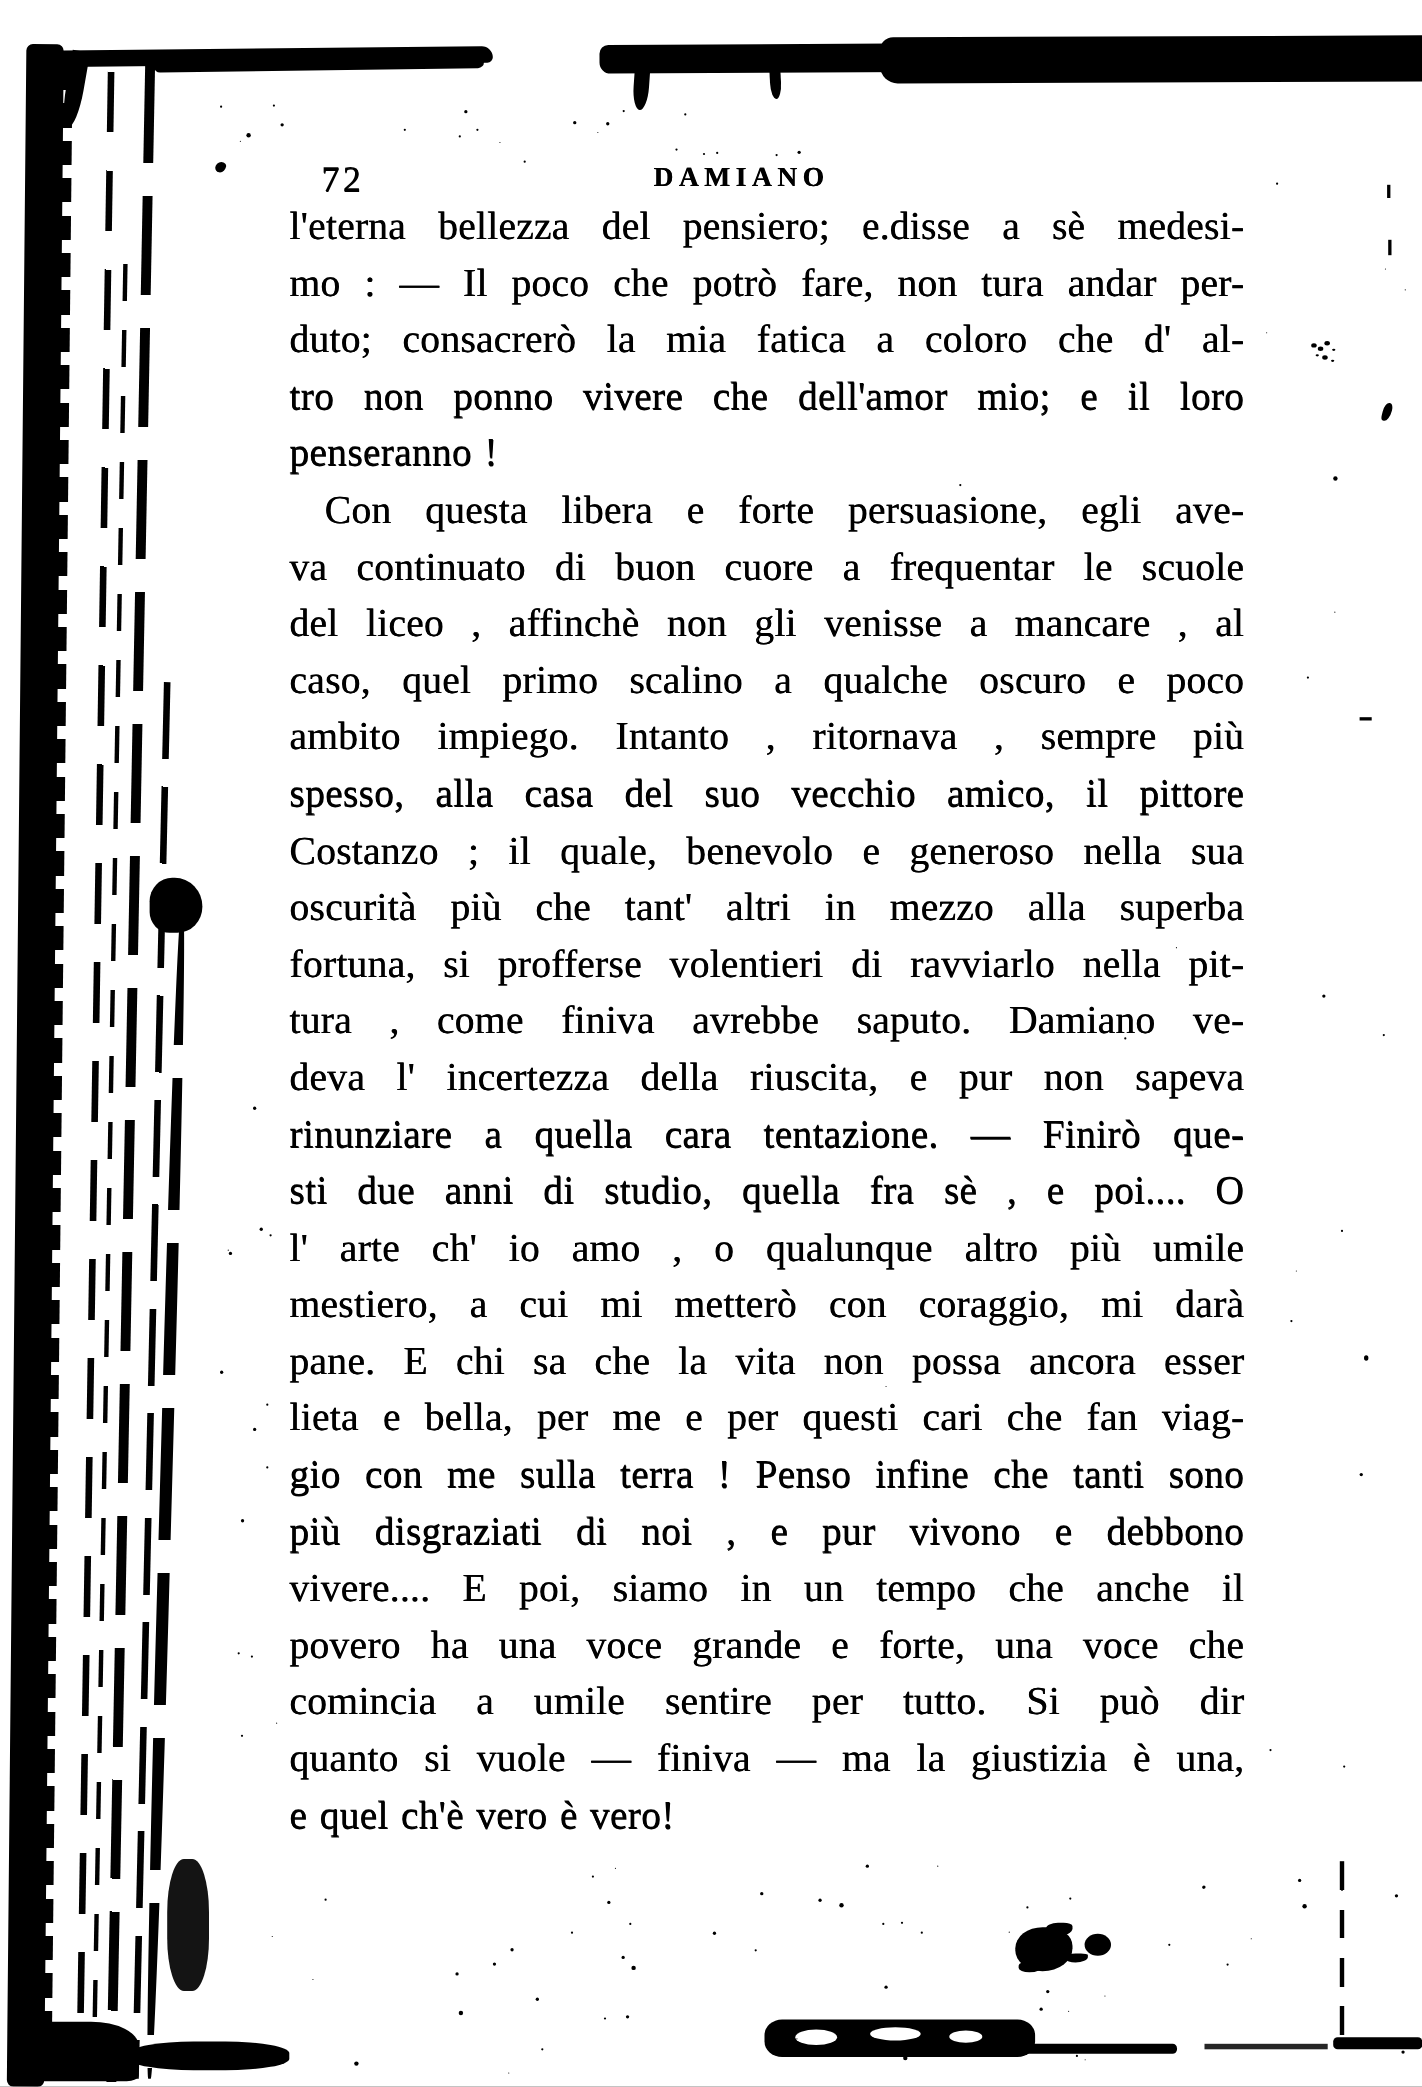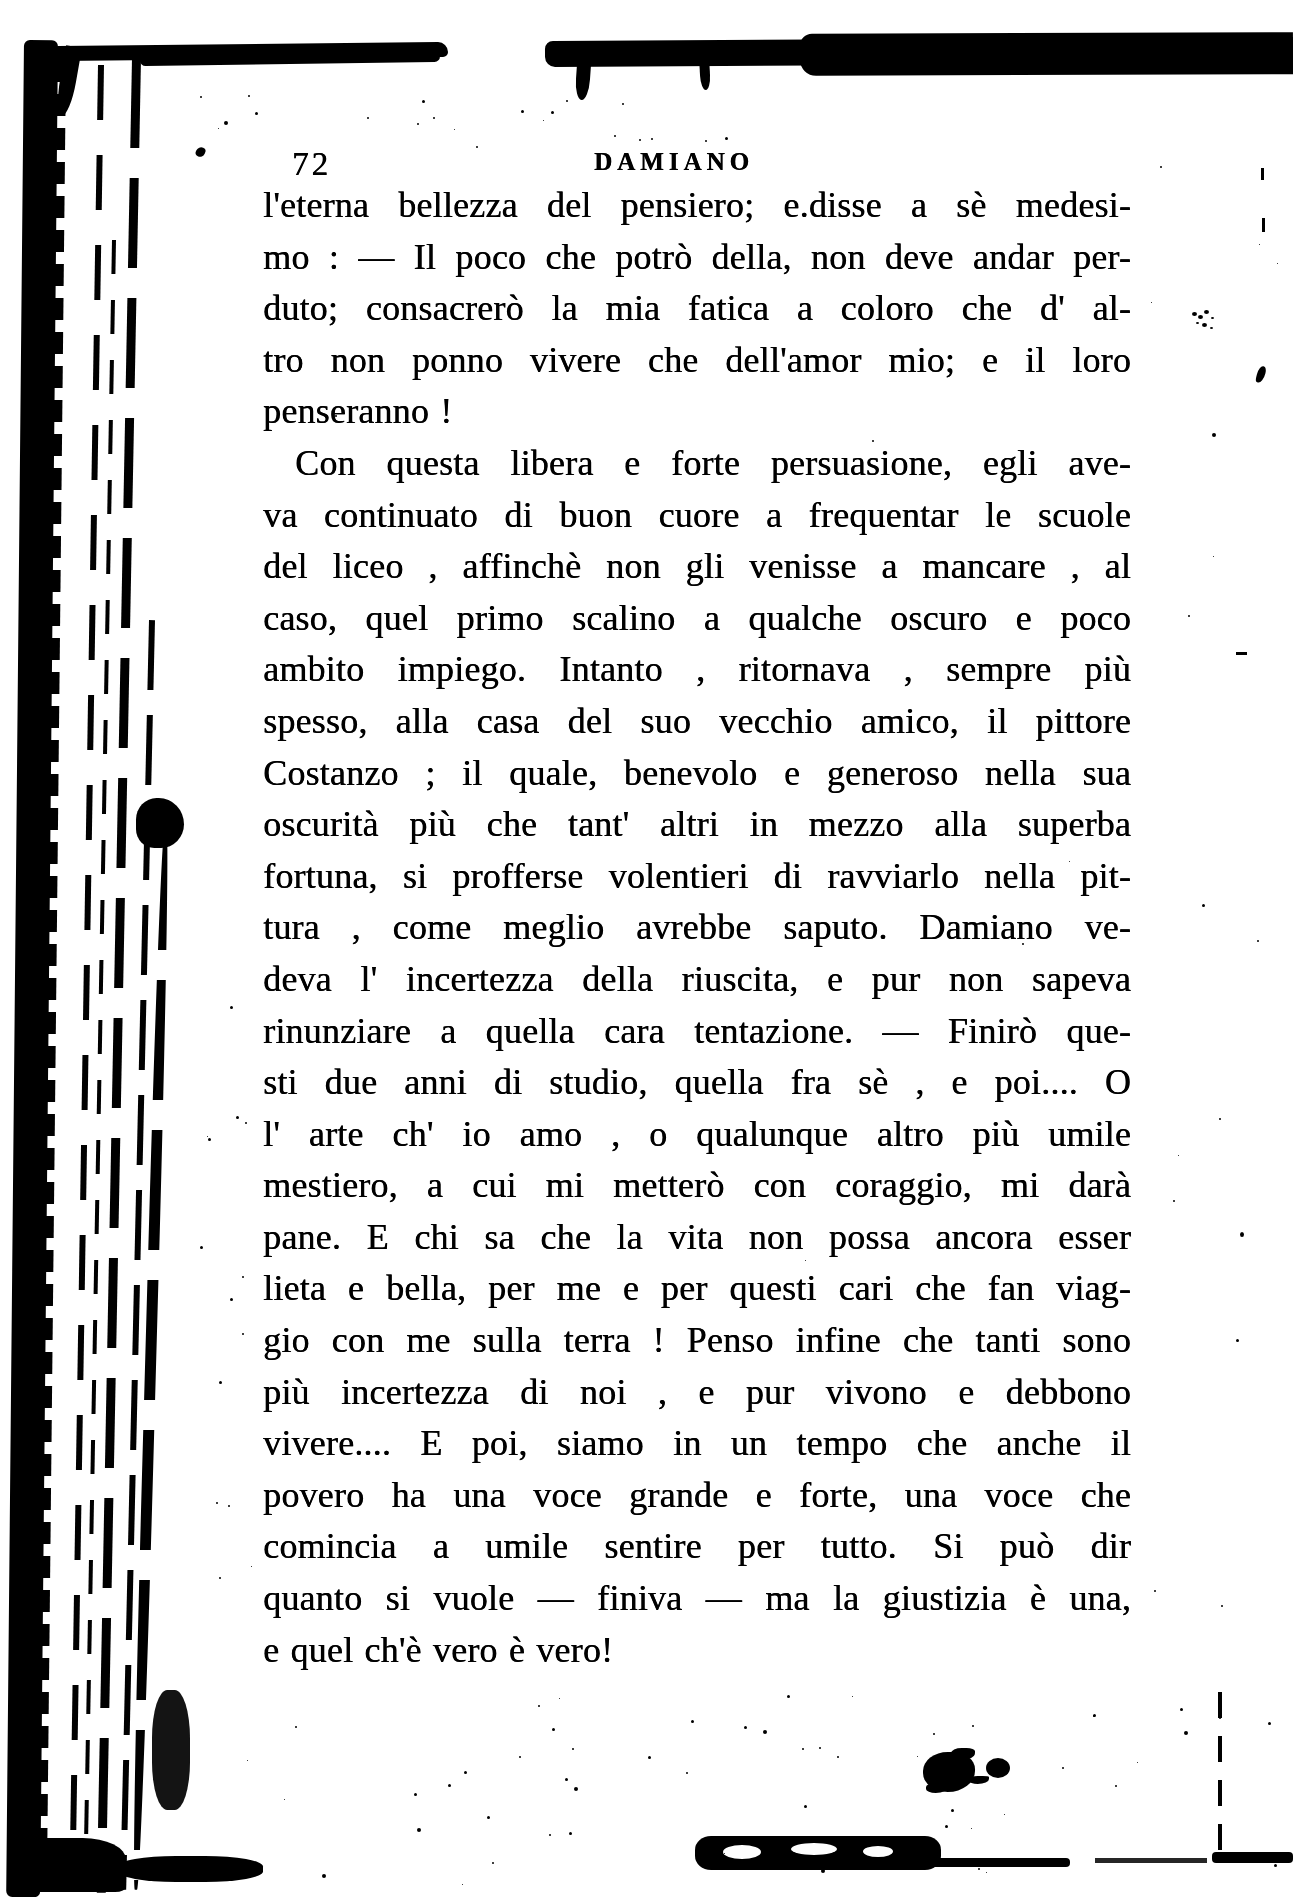--- a/index.html
+++ b/index.html
@@ -248,42 +248,42 @@
       <div class="noise-dot" style="left: 840px; top: 770px; width: 2px; height: 2px;"></div>
       <div class="noise-dot" style="left: 793px; top: 1184px; width: 1px; height: 1px;"></div>
       <div class="noise-dot" style="left: 335px; top: 415px; width: 2px; height: 2px;"></div>
     </div>
 
   <div class="pagenum">72</div>
   <div class="runhead">DAMIANO</div>
 
   <div class="textblock">
     <div class="tl">l'eterna bellezza del pensiero; e.disse a sè medesi-</div>
-    <div class="tl">mo : — Il poco che potrò della, non deve andar per-</div>
+    <div class="tl">mo : — Il poco che potrò fare, non tura andar per-</div>
     <div class="tl">duto; consacrerò la mia fatica a coloro che d' al-</div>
     <div class="tl">tro non ponno vivere che dell'amor mio; e il loro</div>
     <div class="tl nojust">penseranno !</div>
     <div class="tl indent">Con questa libera e forte persuasione, egli ave-</div>
     <div class="tl">va continuato di buon cuore a frequentar le scuole</div>
     <div class="tl">del liceo , affinchè non gli venisse a mancare , al</div>
     <div class="tl">caso, quel primo scalino a qualche oscuro e poco</div>
     <div class="tl">ambito impiego. Intanto , ritornava , sempre più</div>
     <div class="tl">spesso, alla casa del suo vecchio amico, il pittore</div>
     <div class="tl">Costanzo ; il quale, benevolo e generoso nella sua</div>
     <div class="tl">oscurità più che tant' altri in mezzo alla superba</div>
     <div class="tl">fortuna, si profferse volentieri di ravviarlo nella pit-</div>
-    <div class="tl">tura , come meglio avrebbe saputo. Damiano ve-</div>
+    <div class="tl">tura , come finiva avrebbe saputo. Damiano ve-</div>
     <div class="tl">deva l' incertezza della riuscita, e pur non sapeva</div>
     <div class="tl">rinunziare a quella cara tentazione. — Finirò que-</div>
     <div class="tl">sti due anni di studio, quella fra sè , e poi.... O</div>
     <div class="tl">l' arte ch' io amo , o qualunque altro più umile</div>
     <div class="tl">mestiero, a cui mi metterò con coraggio, mi darà</div>
     <div class="tl">pane. E chi sa che la vita non possa ancora esser</div>
     <div class="tl">lieta e bella, per me e per questi cari che fan viag-</div>
     <div class="tl">gio con me sulla terra ! Penso infine che tanti sono</div>
-    <div class="tl">più incertezza di noi , e pur vivono e debbono</div>
+    <div class="tl">più disgraziati di noi , e pur vivono e debbono</div>
     <div class="tl">vivere.... E poi, siamo in un tempo che anche il</div>
     <div class="tl">povero ha una voce grande e forte, una voce che</div>
     <div class="tl">comincia a umile sentire per tutto. Si può dir</div>
     <div class="tl">quanto si vuole — finiva — ma la giustizia è una,</div>
     <div class="tl nojust">e quel ch'è vero è vero!</div>
   </div>
 </div>
 
 </body></html>

